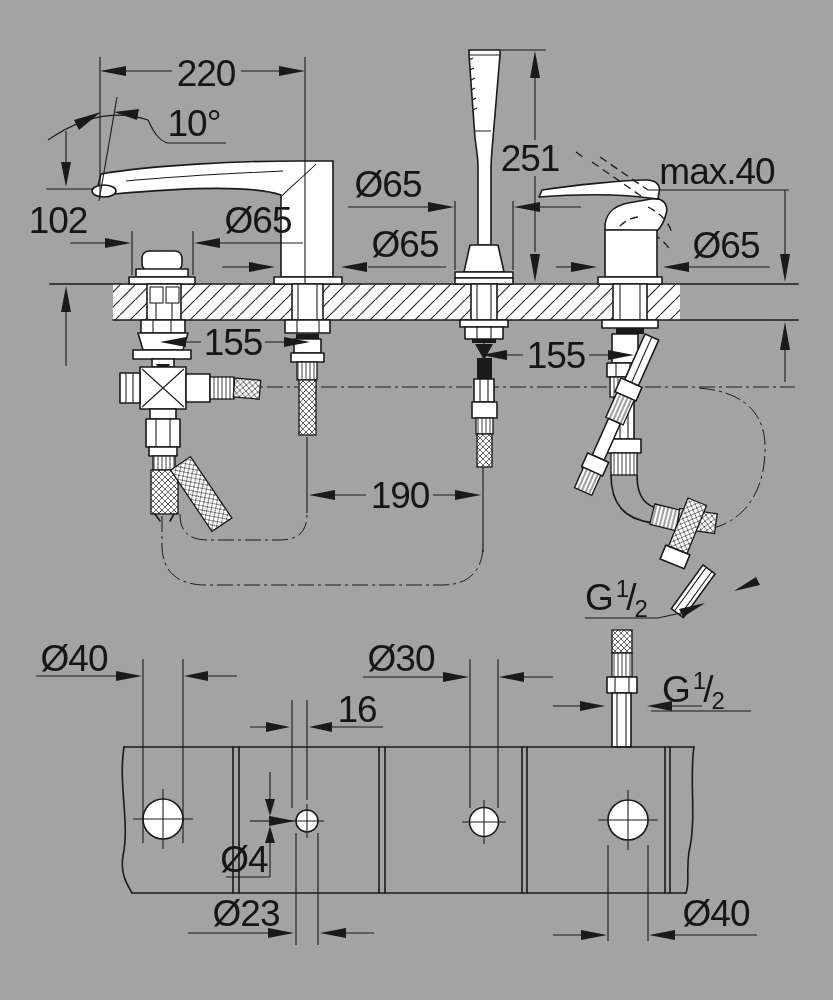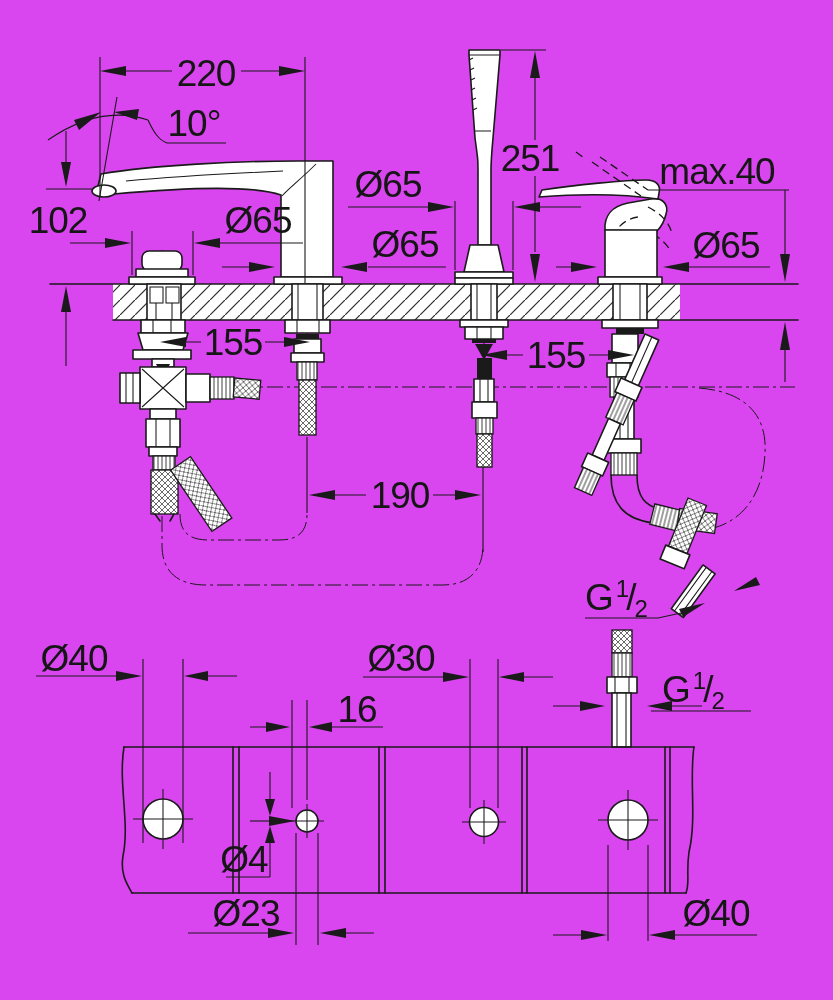--- a/index.html
+++ b/index.html
@@ -1,16 +1,16 @@
 <!DOCTYPE html>
 <html><head>
 <meta charset="utf-8">
 <style>
   html,body{margin:0;padding:0;background:#ffffff;}
-  .stage{position:relative;width:833px;height:1000px;background:#d946ef;overflow:hidden;}
+  .stage{position:relative;width:833px;height:1000px;background:#a3a3a3;overflow:hidden;}
   svg{position:absolute;left:0;top:0;}
   svg text{font-family:"Liberation Sans","DejaVu Sans",sans-serif;font-size:37px;fill:#161616;letter-spacing:-1px;}
   .t-mid{text-anchor:middle;}
   .sup{font-size:24px;}
   .ol{fill:none;stroke:#1a1a1a;stroke-width:1.6;stroke-linejoin:round;stroke-linecap:round;}
   .olf{fill:#ffffff;stroke:#1a1a1a;stroke-width:1.6;stroke-linejoin:round;}
   .thin{fill:none;stroke:#1a1a1a;stroke-width:1.05;}
   .dim{fill:none;stroke:#1a1a1a;stroke-width:1.1;}
   .arw{fill:#1a1a1a;stroke:none;}
   .cl{fill:none;stroke:#1a1a1a;stroke-width:1;stroke-dasharray:16 4 3 4;}

